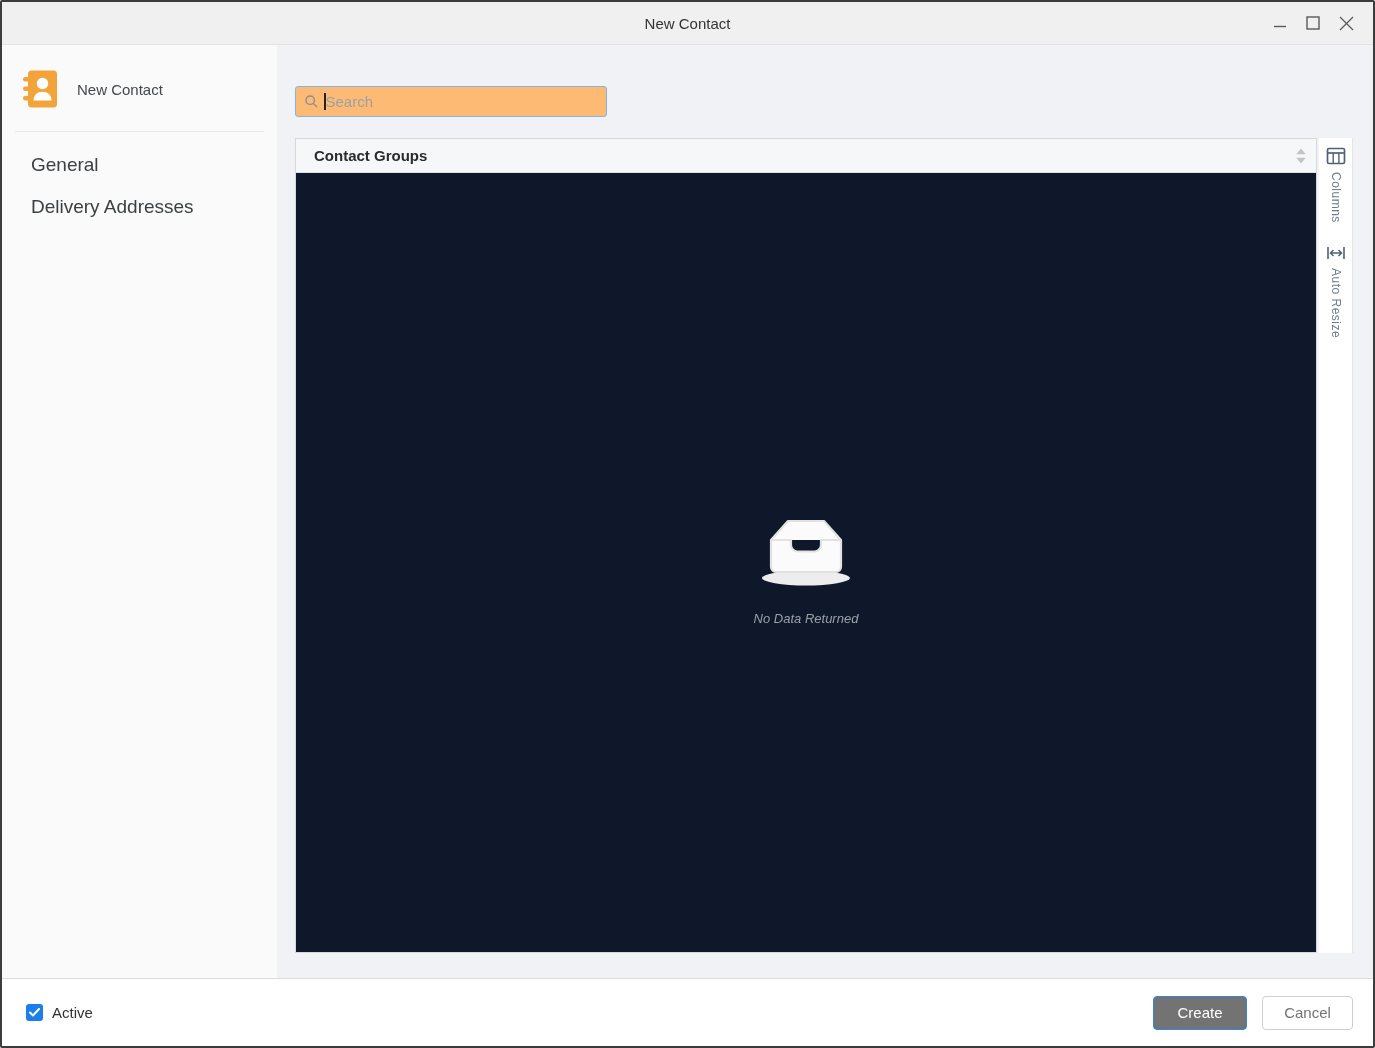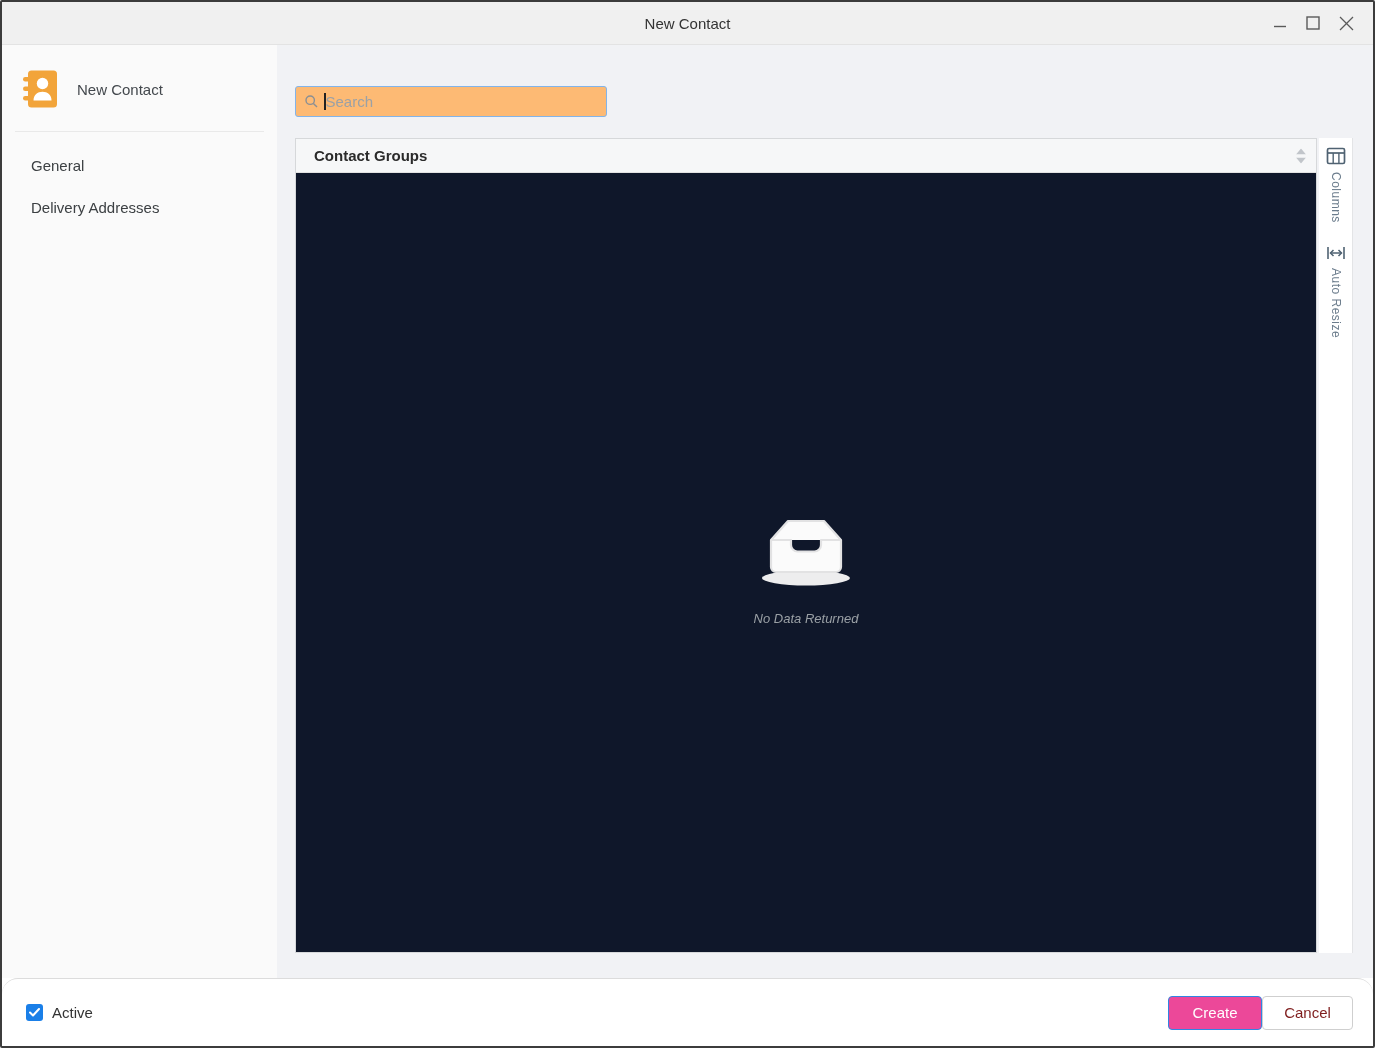--- a/index.html
+++ b/index.html
@@ -45,21 +45,21 @@
     display: flex; align-items: center; gap: 17px;
     padding: 24px 14px 22px 20px;
   }
   .sidebar-header-label { font-size: 15px; color: #43484d; }
   .sidebar-divider { border-bottom: 1px solid #e9e9e9; margin: 0 13px; }
   .sidebar-nav { margin-top: 14px; display: flex; flex-direction: column; }
   .nav-item {
     height: 38px; margin: 0 13px 4px 13px;
     display: flex; align-items: center;
     padding-left: 16px;
-    font-size: 15px; color: #3c4043;
+    font-size: 19px; color: #3c4043;
     border-radius: 6px;
     cursor: pointer;
   }
   .nav-item.selected { background: #3b97f2; color: #ffffff; }
   
   .content {
     flex: 1; background: #f1f2f5;
     display: flex; flex-direction: column;
     min-width: 0;
   }
@@ -131,41 +131,41 @@
     font-size: 12px; color: #6b7c8c;
     margin-top: 7px; letter-spacing: 0.5px;
   }
   
   .footer {
     height: 68px; flex: 0 0 68px;
     background: #ffffff;
     border-top: 1px solid #dcdcdc;
     display: flex; align-items: center;
     padding: 0 20px 0 24px;
-    border-radius: 16px;
   }
   .active-wrap { display: flex; align-items: center; gap: 9px; cursor: pointer; }
   .checkbox {
     width: 17px; height: 17px; border-radius: 3px;
     background: #1a7fe8;
     display: flex; align-items: center; justify-content: center;
   }
   .active-label { font-size: 15px; color: #333; }
   .footer-spacer { flex: 1; }
   .btn {
     height: 34px; border-radius: 4px; font-size: 15px;
     display: flex; align-items: center; justify-content: center;
     cursor: pointer;
     font-family: "Liberation Sans", sans-serif;
   }
   .btn-create {
-    width: 94px; background: #ec4899; color: #ffffff; border: 1px solid #3085e3;
+    width: 94px; background: #737373; color: #ffffff; border: 1px solid #3085e3;
   }
   .btn-cancel {
-    width: 91px; background: #ffffff; color: #7f1d1d; border: 1px solid #cfcfcf;
+    width: 91px; background: #ffffff; color: #737373; border: 1px solid #cfcfcf;
+    margin-left: 15px;
   }
 </style>
 </head>
 <body>
 
 <div class="window">
 
   <div class="titlebar">
     <div class="titlebar-title">New Contact</div>
     <div class="window-controls">

